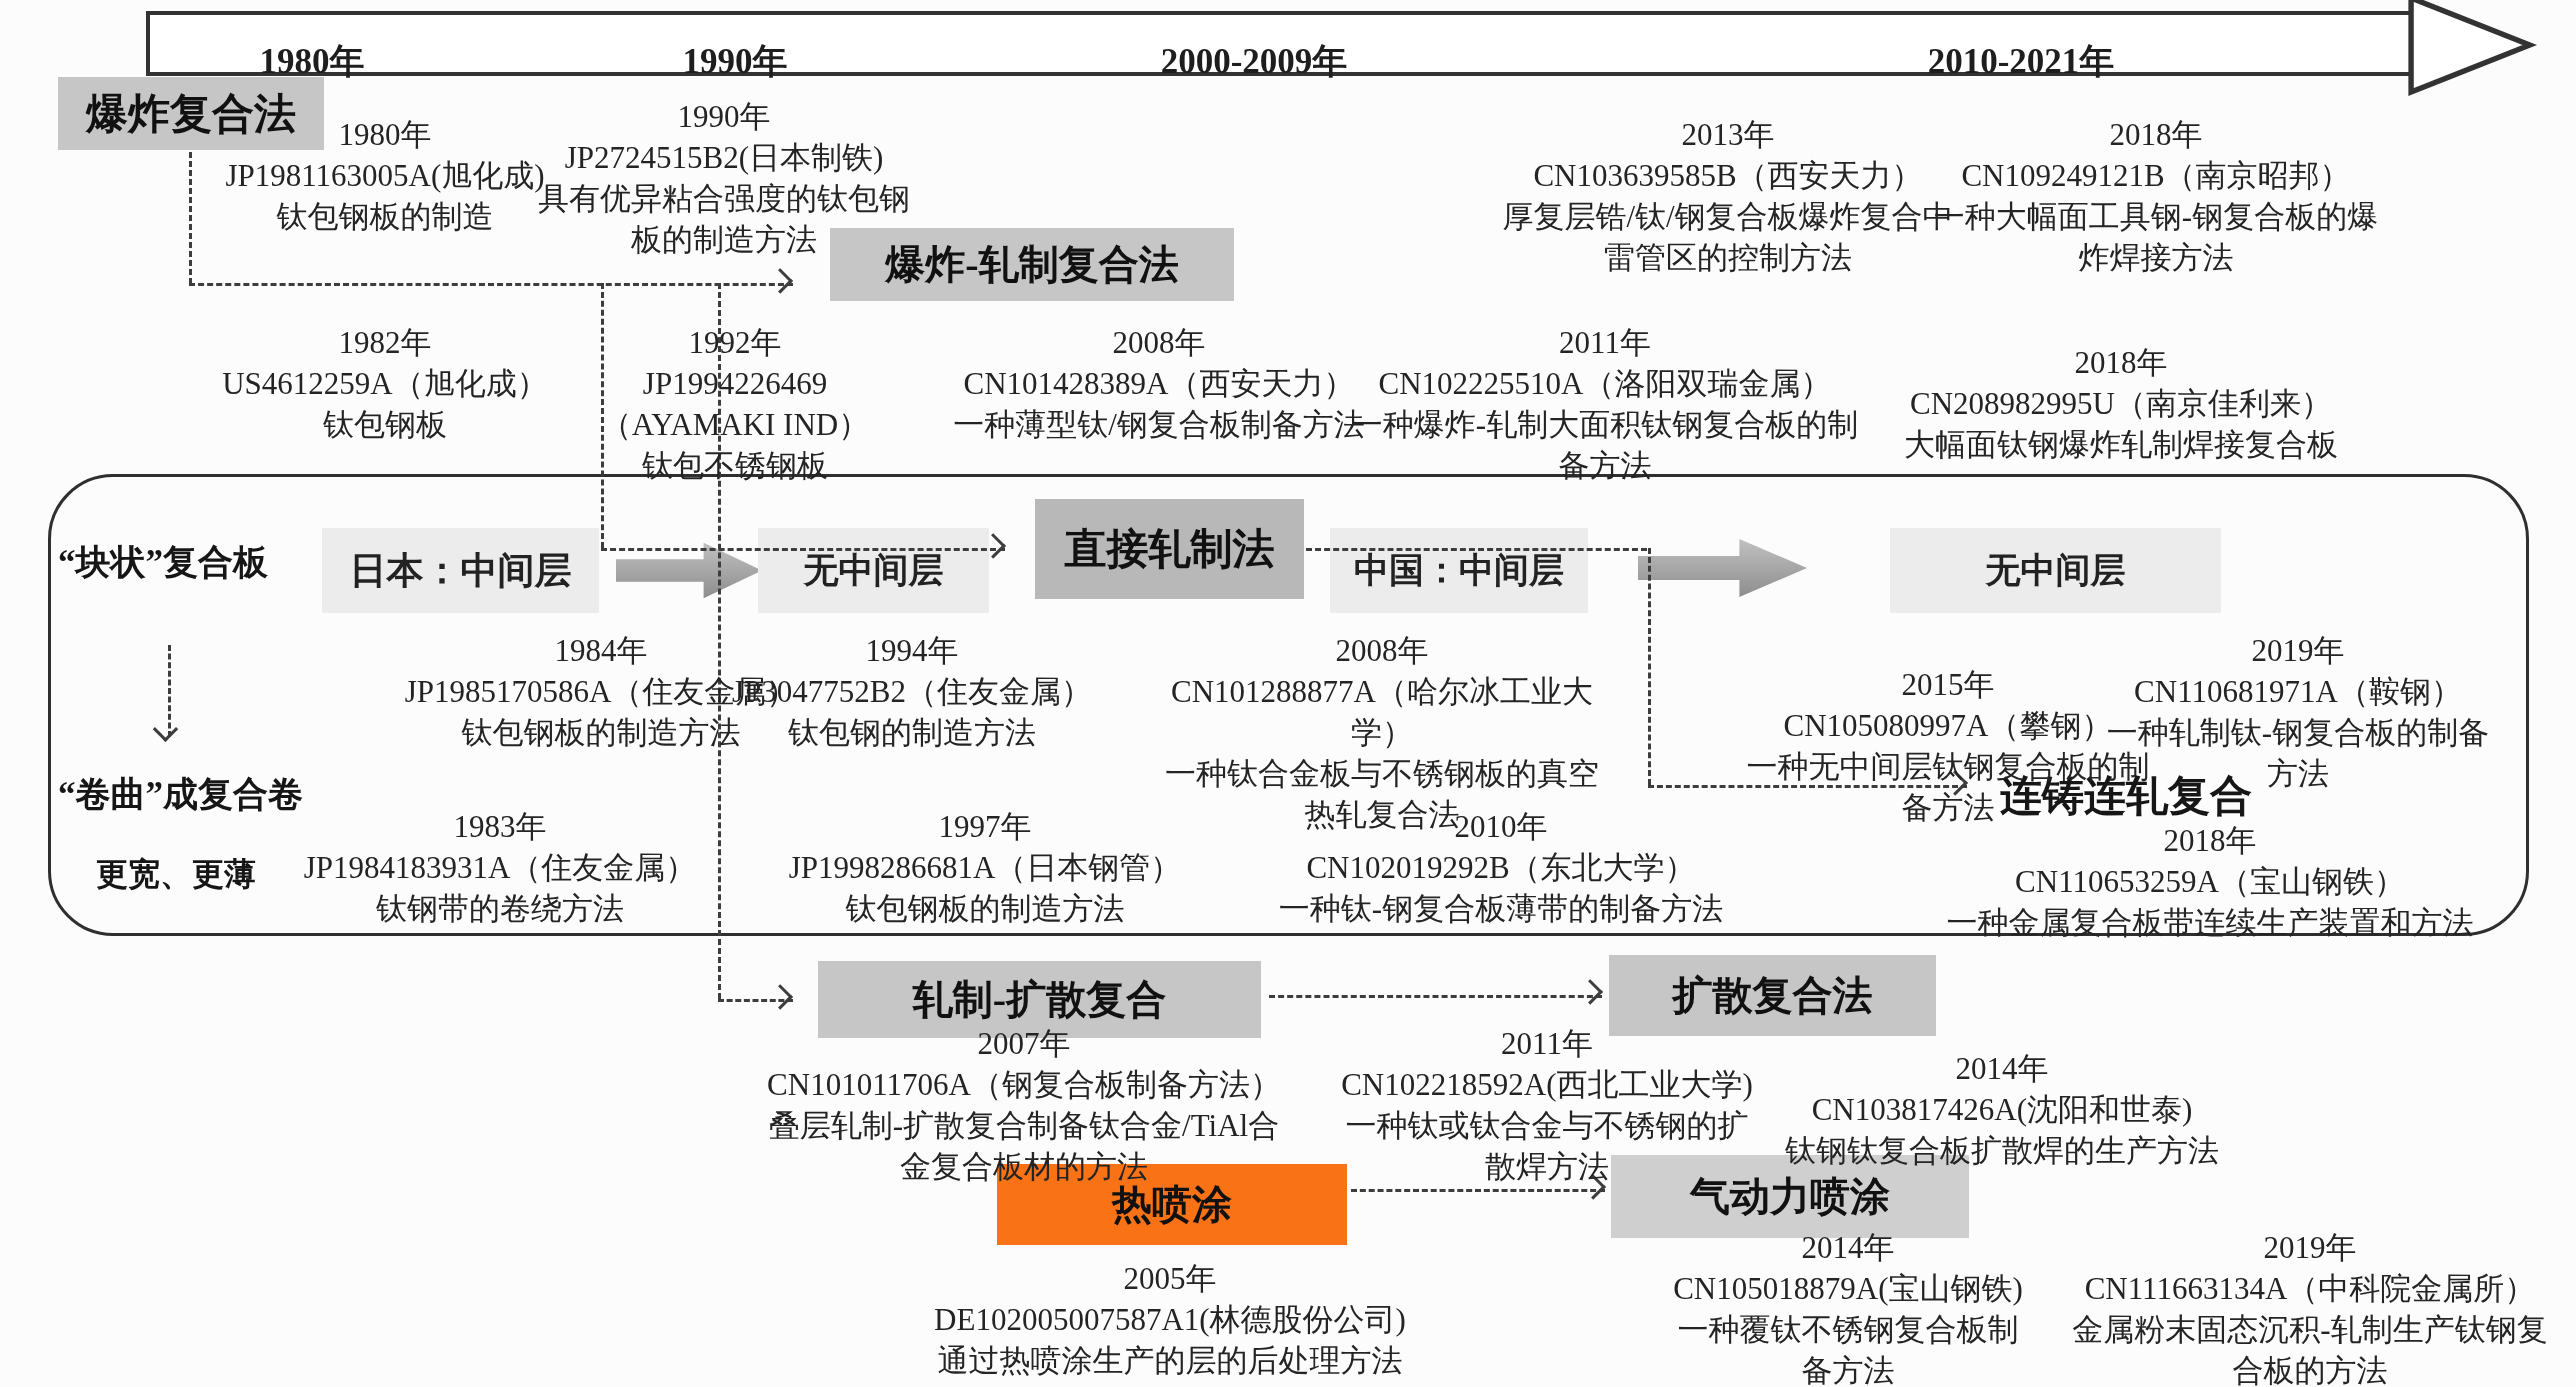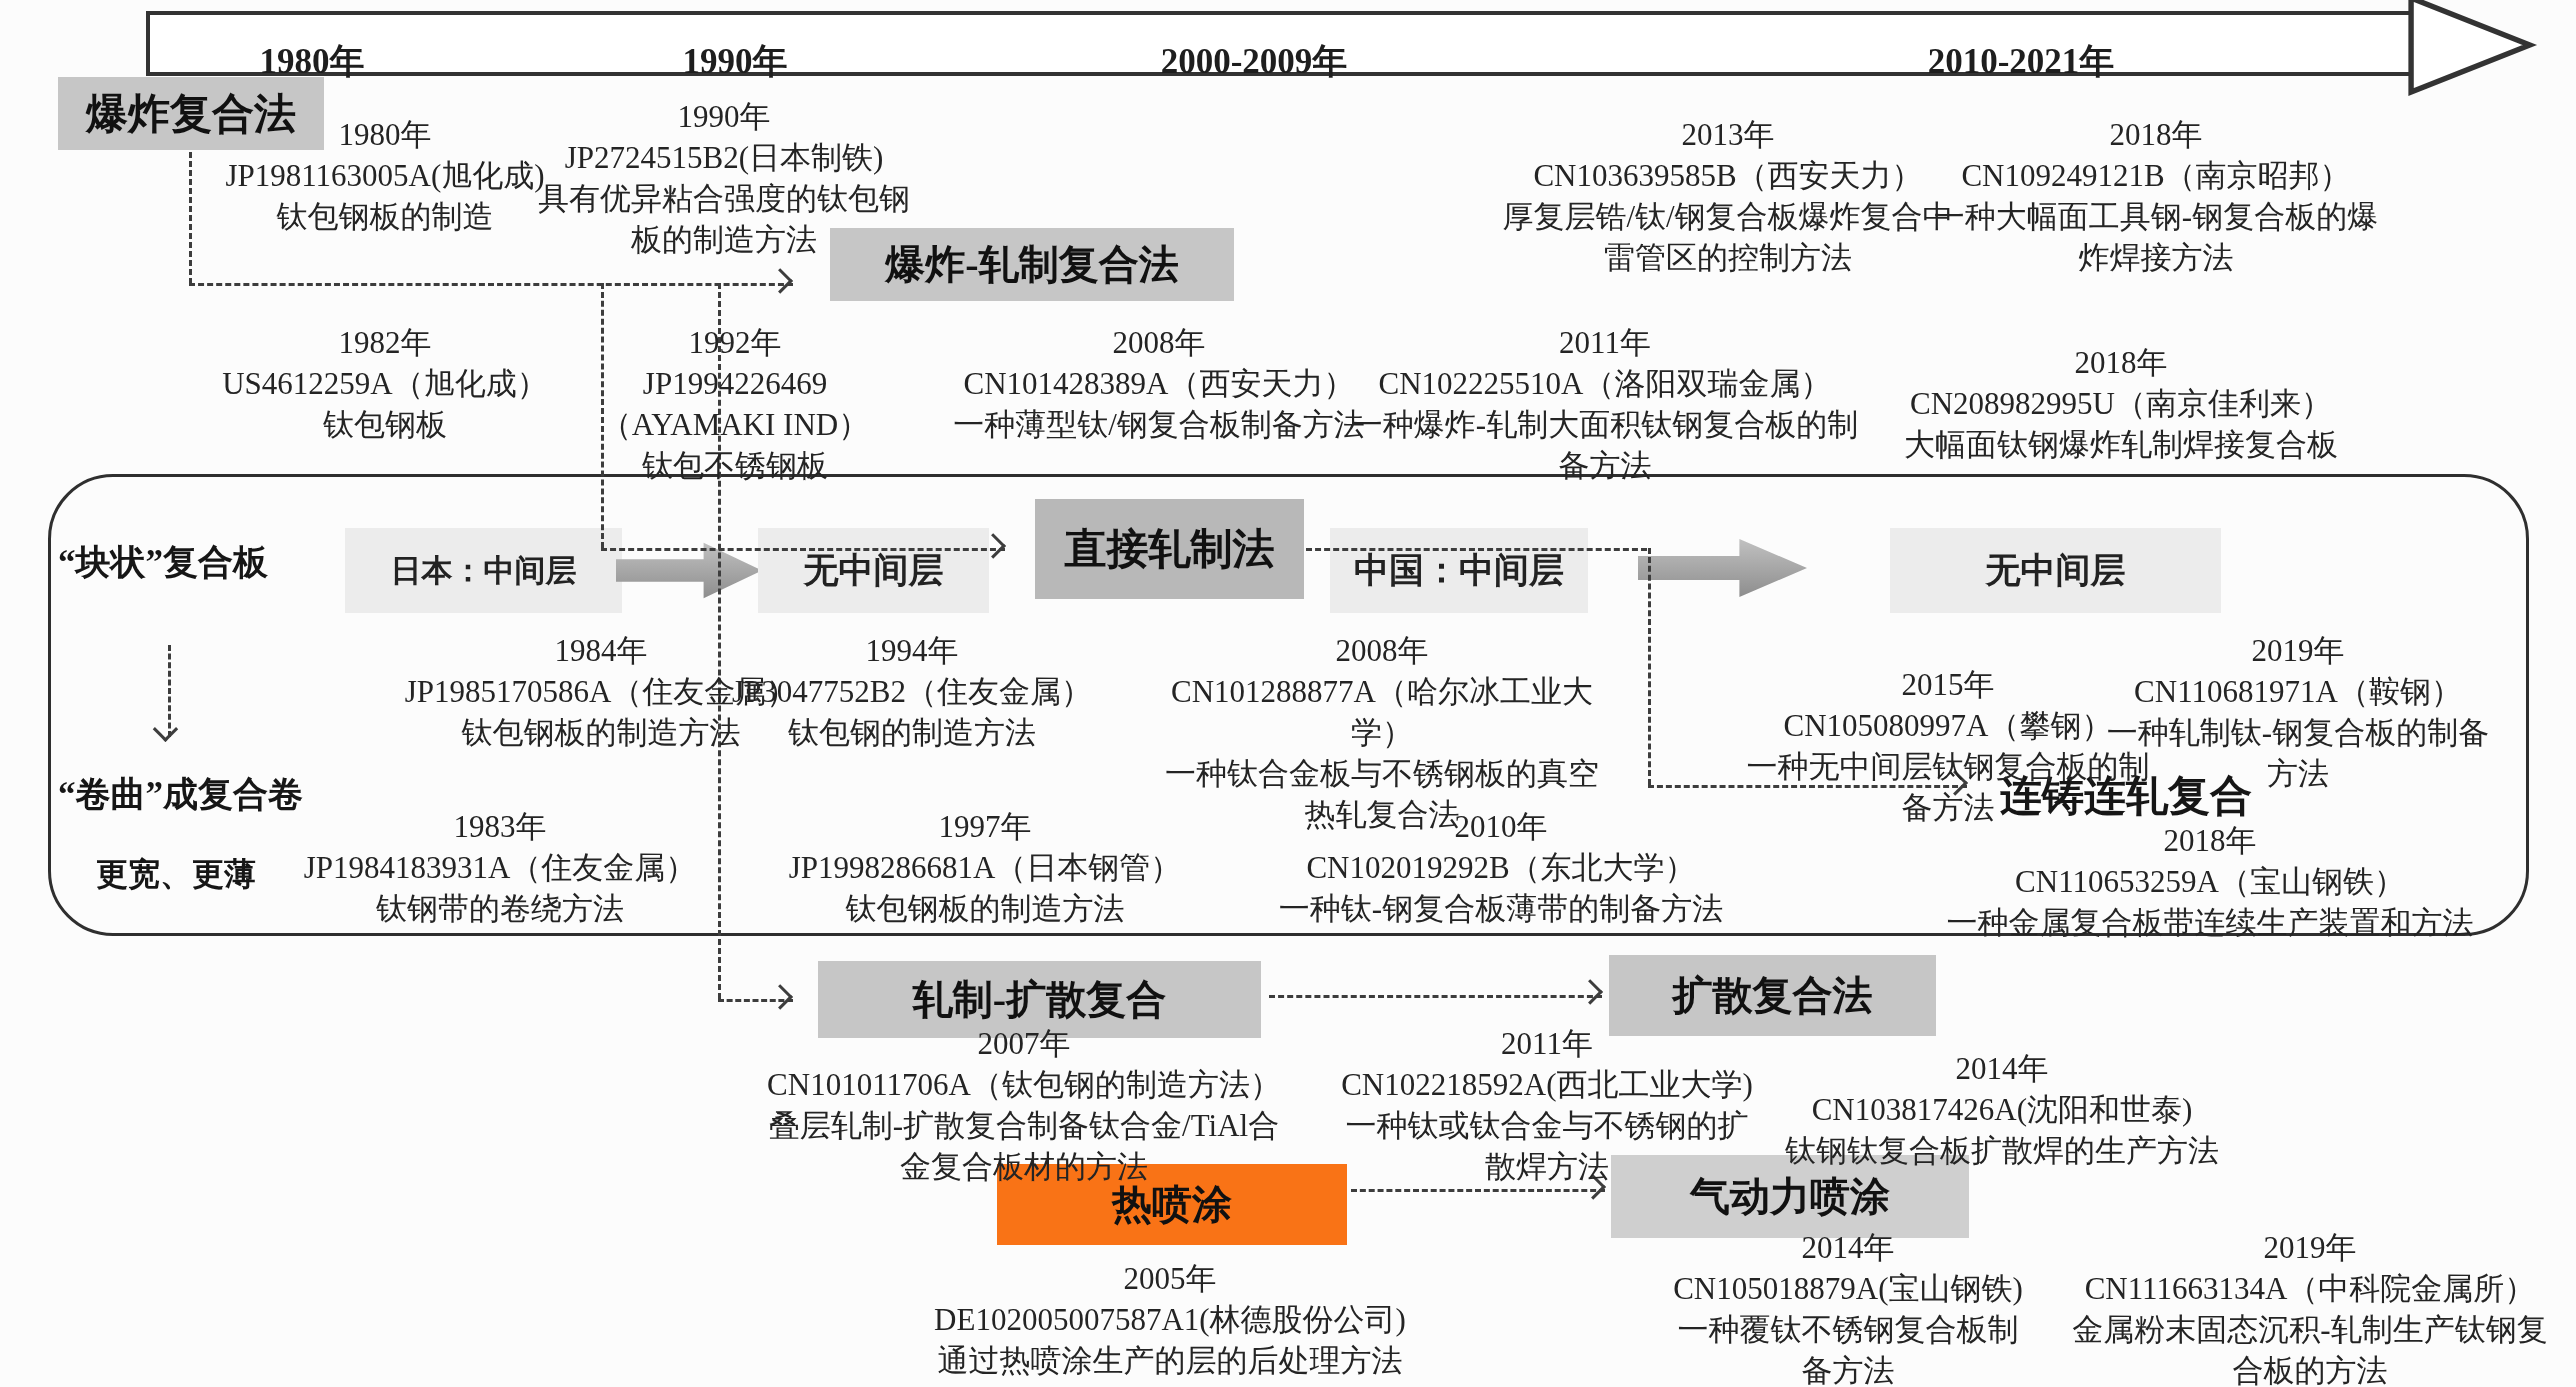--- a/index.html
+++ b/index.html
@@ -56,21 +56,21 @@
   <div class="mlabel" style="left:818px;top:961px;width:443px;height:77px;font-size:40px;">轧制-扩散复合</div>
   <div class="mlabel" style="left:997px;top:1164px;width:350px;height:81px;font-size:40px;background:#f97316;">热喷涂</div>
   <div class="mlabel" style="left:1611px;top:1155px;width:358px;height:83px;font-size:40px;background:#cfcfcf;">气动力喷涂</div>
 
   <div class="roundbox"></div>
 
   <div class="freelabel" style="left:58px;top:539px;font-size:35px;">“块状”复合板</div>
   <div class="freelabel" style="left:58px;top:771px;font-size:35px;">“卷曲”成复合卷</div>
   <div class="freelabel" style="left:96px;top:853px;font-size:32px;">更宽、更薄</div>
 
-  <div class="band" style="left:345px;width:277px;font-size:31px;">日本：中间层</div>
+  <div class="band" style="left:322px;width:277px;font-size:37px;">日本：中间层</div>
   <div class="blockarrow" style="left:616px;top:539px;width:146px;height:63px;"></div>
   <div class="band" style="left:758px;width:231px;font-size:35px;">无中间层</div>
   <div class="band" style="left:1330px;width:258px;font-size:35px;">中国：中间层</div>
   <div class="blockarrow" style="left:1638px;top:535px;width:169px;height:66px;"></div>
   <div class="band" style="left:1890px;width:331px;font-size:35px;">无中间层</div>
 
   <div class="dv" style="left:189px;top:152px;height:132px;"></div>
   <div class="dh" style="left:189px;top:283px;width:604px;"></div>
   <div class="chev chev-right" style="left:771px;top:272px;"></div>
 
@@ -186,21 +186,21 @@
     <div>一种钛-钢复合板薄带的制备方法</div>
   </div>
   <div class="entry" style="left:2210px;top:821px;width:585px">
     <div>2018年</div>
     <div>CN110653259A（宝山钢铁）</div>
     <div>一种金属复合板带连续生产装置和方法</div>
   </div>
 
   <div class="entry" style="left:1024px;top:1024px;width:539px">
     <div>2007年</div>
-    <div>CN101011706A（钛包钢的制造方法）</div>
+    <div>CN101011706A（钢复合板制备方法）</div>
     <div>叠层轧制-扩散复合制备钛合金/TiAl合金复合板材的方法</div>
   </div>
   <div class="entry" style="left:1547px;top:1024px;width:431px">
     <div>2011年</div>
     <div>CN102218592A(西北工业大学)</div>
     <div>一种钛或钛合金与不锈钢的扩散焊方法</div>
   </div>
   <div class="entry" style="left:2002px;top:1049px;width:508px">
     <div>2014年</div>
     <div>CN103817426A(沈阳和世泰)</div>

